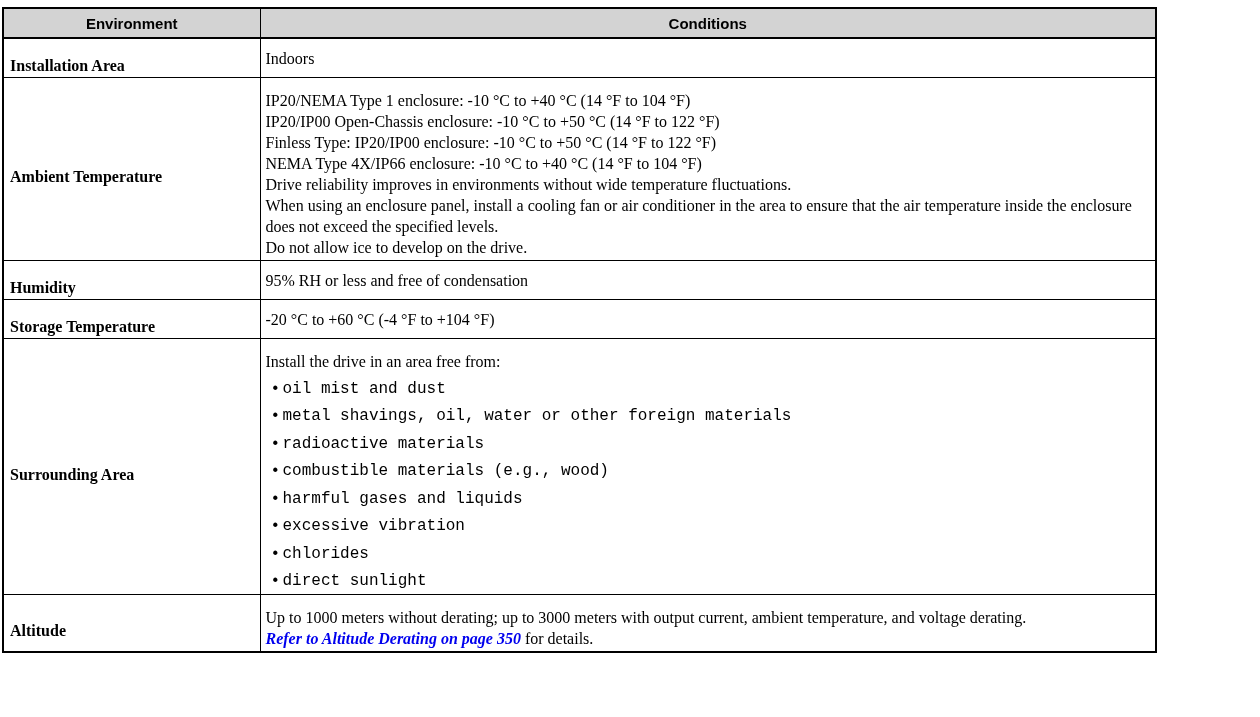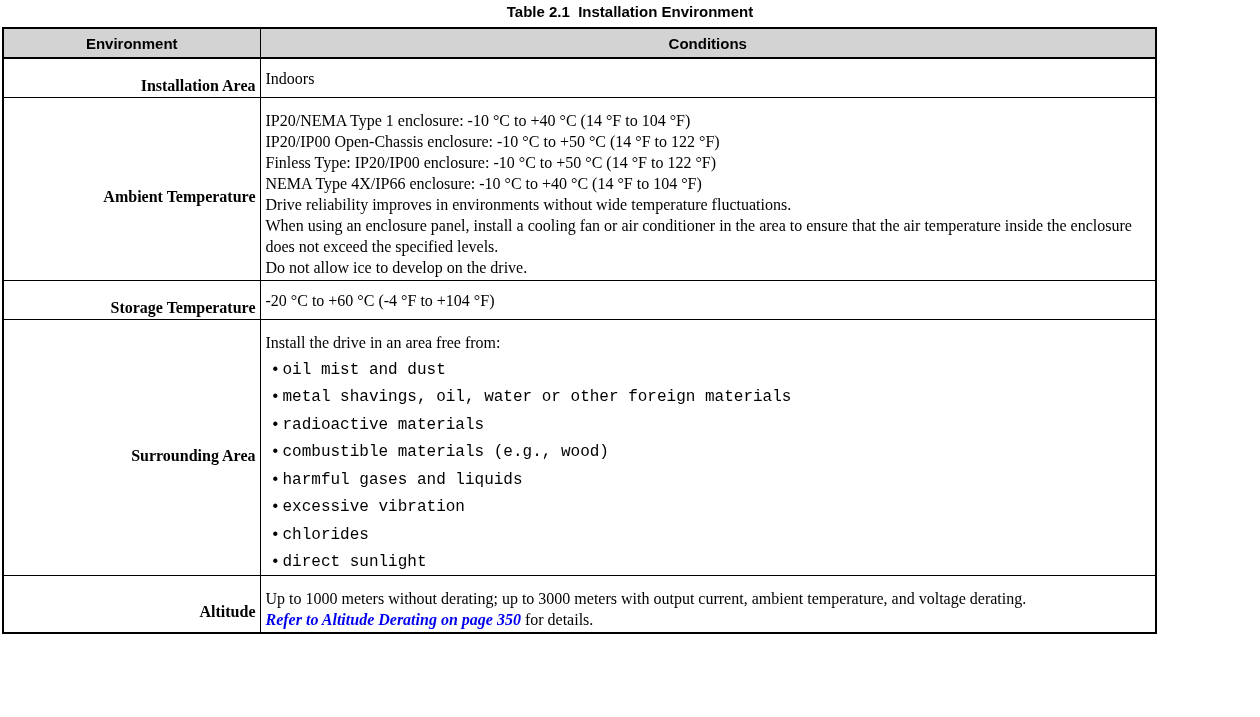--- a/index.html
+++ b/index.html
@@ -42,21 +42,20 @@
     text-align: center;
     height: 30px;
     border-bottom: 2px solid var(--border);
   }
   col.c-env { width: 257px; }
   td.env-label {
     font-weight: bold;
     font-size: 16px;
     padding: 18px 4px 2px 6px;
     vertical-align: middle;
-    text-align: right;
   }
   td.cond {
     font-size: 16px;
     line-height: 21px;
     padding: 2px 2px 2px 5px;
     vertical-align: middle;
   }
   td.cond.v-top { vertical-align: top; padding-top: 12px; }
   tr.h-install  td { height: 29px; }
   tr.h-ambient  td { height: 177px; }
@@ -78,21 +77,20 @@
     color: var(--link);
     font-weight: bold;
     font-style: italic;
     cursor: pointer;
   }
 </style>
 </head>
 <body>
 
 <div>
-  <div class="page-title">Table 2.1  Installation Environment</div>
 
   <table class="env-table">
     <colgroup>
       <col class="c-env">
       <col class="c-cond">
     </colgroup>
     <thead>
       <tr>
         <th>Environment</th>
         <th>Conditions</th>
@@ -110,20 +108,24 @@
           <div>IP20/NEMA Type 1 enclosure: -10 °C to +40 °C (14 °F to 104 °F)</div>
           <div>IP20/IP00 Open-Chassis enclosure: -10 °C to +50 °C (14 °F to 122 °F)</div>
           <div>Finless Type: IP20/IP00 enclosure: -10 °C to +50 °C (14 °F to 122 °F)</div>
           <div>NEMA Type 4X/IP66 enclosure: -10 °C to +40 °C (14 °F to 104 °F)</div>
           <div>Drive reliability improves in environments without wide temperature fluctuations.</div>
           <div>When using an enclosure panel, install a cooling fan or air conditioner in the area to ensure that the air temperature inside the enclosure does not exceed the specified levels.</div>
           <div>Do not allow ice to develop on the drive.</div>
         </td>
       </tr>
 
+      <tr class="h-humidity">
+        <td class="env-label">Humidity</td>
+        <td class="cond">95% RH or less and free of condensation</td>
+      </tr>
 
       <tr class="h-storage">
         <td class="env-label">Storage Temperature</td>
         <td class="cond">-20 °C to +60 °C (-4 °F to +104 °F)</td>
       </tr>
 
       <tr class="h-surround">
         <td class="env-label">Surrounding Area</td>
         <td class="cond v-top">
           <div>Install the drive in an area free from:</div>

